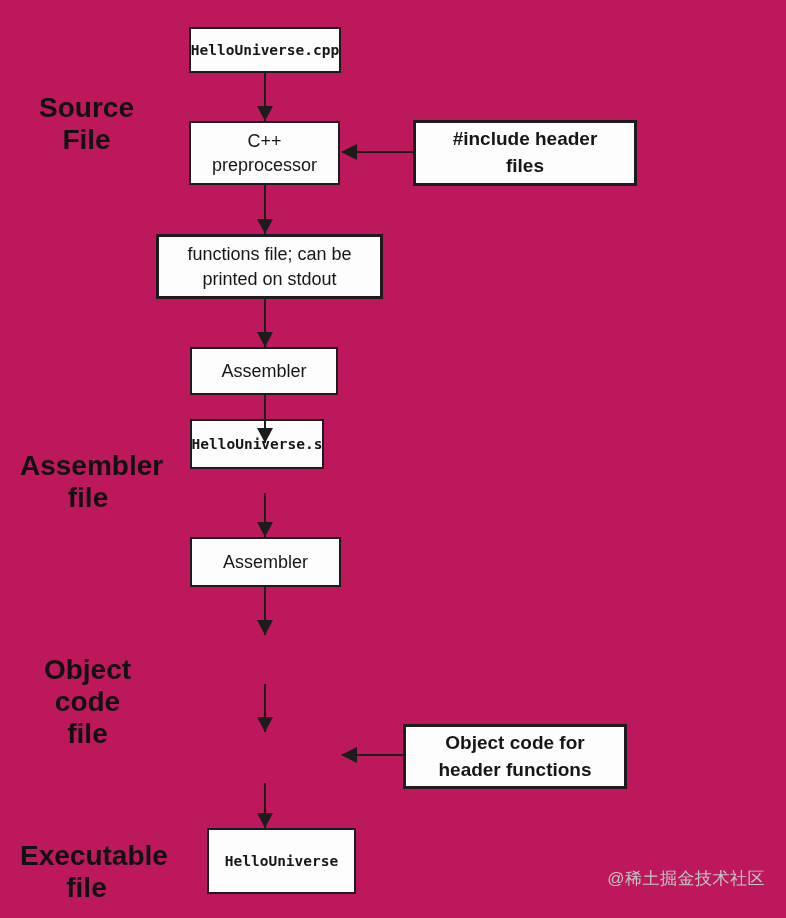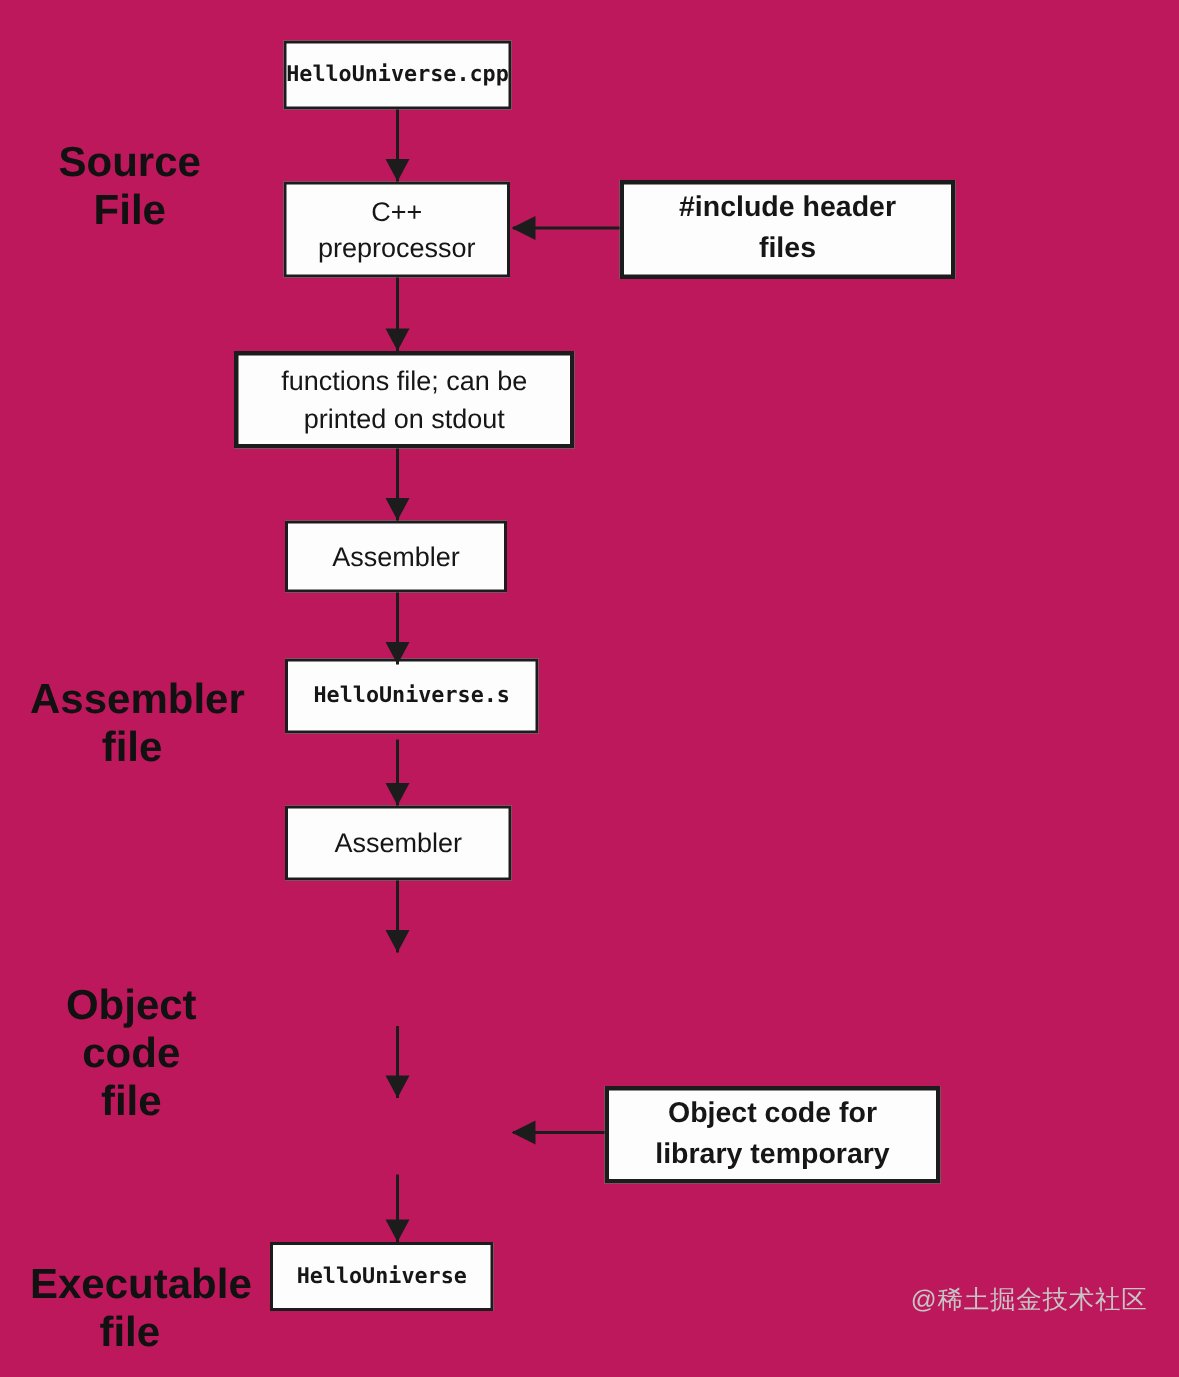--- a/index.html
+++ b/index.html
@@ -83,38 +83,38 @@
     top: -7px;
     width: 0; height: 0;
     border-top: 8px solid transparent;
     border-bottom: 8px solid transparent;
     border-right: 16px solid #1c1c1c;
   }
 
   #watermark {
     position: absolute;
     right: 21px;
-    bottom: 40px;
+    bottom: 28px;
     font-size: 17px;
     color: #c5c5c5;
     letter-spacing: 0.5px;
   }
 
   
   #box-cpp          { left:189px; top:27px;  width:152px; height:46px; }
   #box-preprocessor { left:189px; top:121px; width:151px; height:64px; }
   #box-include      { left:413px; top:120px; width:224px; height:66px; }
   #box-temp         { left:156px; top:234px; width:227px; height:65px; }
   #box-compiler     { left:190px; top:347px; width:148px; height:48px; }
-  #box-s            { left:190px; top:439px; width:169px; height:50px;text-align:right; }
+  #box-s            { left:190px; top:419px; width:134px; height:50px;text-align:right; }
   #box-assembler    { left:190px; top:537px; width:151px; height:50px; }
   #box-o            { left:189px; top:635px; width:152px; height:49px; }
   #box-linker       { left:189px; top:732px; width:151px; height:51px; }
   #box-library      { left:403px; top:724px; width:224px; height:65px; }
-  #box-exe          { left:180px; top:828px; width:149px; height:46px; }
+  #box-exe          { left:207px; top:828px; width:149px; height:66px; }
 
   
   #label-source    { left:20px; top:92px;  width:133px; }
   #label-assembler { left:20px; top:450px; width:136px; }
   #label-object    { left:15px; top:654px; width:145px; }
   #label-exe       { left:20px; top:840px; width:133px; }
 
   
   #arrow-1 { left:264px; top:73px;  height:48px; }
   #arrow-2 { left:264px; top:185px; height:49px; }
@@ -138,21 +138,21 @@
   <div class="box sans" id="box-preprocessor">C++
 preprocessor</div>
   <div class="box sansbold thick" id="box-include">#include header
 files</div>
   <div class="box sans thick" id="box-temp">functions file; can be
 printed on stdout</div>
   <div class="box sans" id="box-compiler">Assembler</div>
   <div class="box mono" id="box-s">HelloUniverse.s</div>
   <div class="box sans" id="box-assembler">Assembler</div>
   <div class="box sansbold thick" id="box-library">Object code for
-library temporary</div>
+header functions</div>
   <div class="box mono" id="box-exe">HelloUniverse</div>
 
   <div class="side-label" id="label-source">Source File</div>
   <div class="side-label" id="label-assembler">Assembler
 file</div>
   <div class="side-label" id="label-object">Object code
 file</div>
   <div class="side-label" id="label-exe">Executable
 file</div>
 

